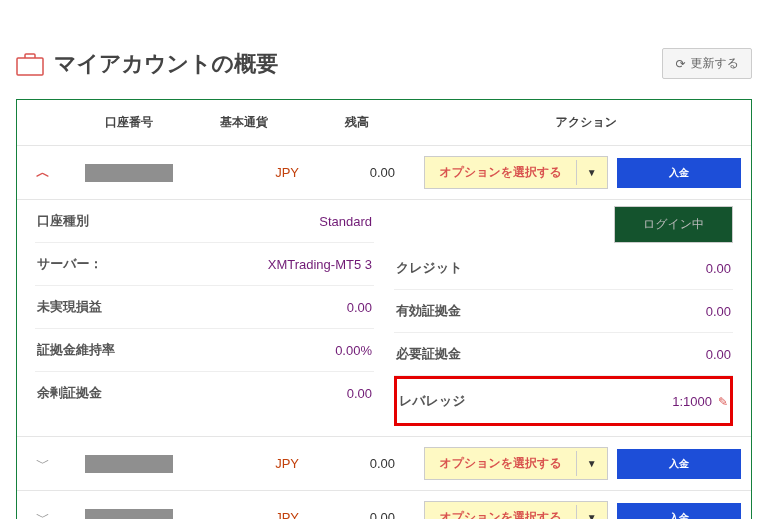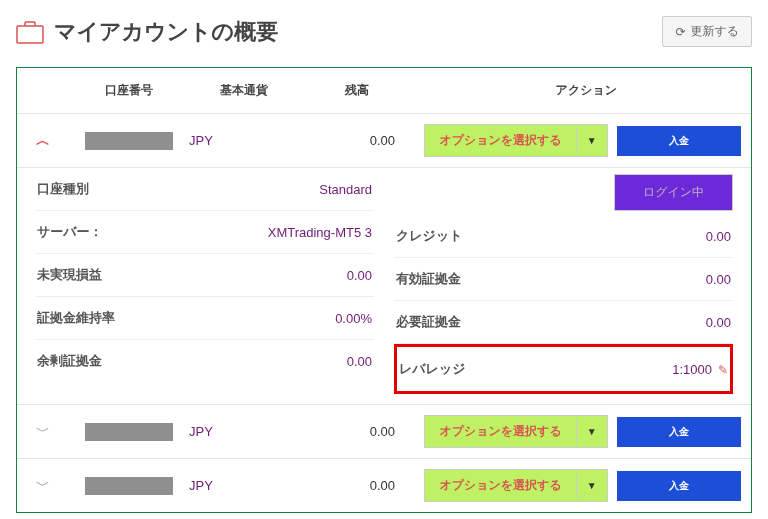--- a/index.html
+++ b/index.html
@@ -1,49 +1,49 @@
 <!DOCTYPE html>
 <html><head>
 <meta charset="utf-8">
 <style>
 * { box-sizing: border-box; margin: 0; padding: 0; }
 body { font-family: -apple-system, "Hiragino Kaku Gothic ProN", Meiryo, sans-serif; background: #fff; color: #333; width: 768px; }
 .container { padding: 16px 16px 8px; }
-.header { display: flex; align-items: center; justify-content: space-between; margin-bottom: 20px; }
+.header { display: flex; align-items: center; justify-content: space-between; margin-bottom: 20px; margin-top: 32px; }
 .header-left { display: flex; align-items: center; gap: 10px; }
 .briefcase-icon { width: 28px; height: 24px; }
 .page-title { font-size: 22px; font-weight: 700; color: #444; }
 .refresh-btn { border: 1px solid #ccc; background: #f5f5f5; padding: 6px 12px; font-size: 12px; color: #666; cursor: pointer; display: flex; align-items: center; gap: 5px; border-radius: 2px; }
 .table-wrap { border: 1px solid #15803d; }
 .thead { display: flex; padding: 14px 0; border-bottom: 1px solid #e5e5e5; font-size: 12px; color: #444; font-weight: 600; }
 .col-toggle { width: 52px; }
 .col-acct { width: 120px; text-align: center; }
 .col-curr { width: 110px; text-align: center; }
 .col-bal { width: 116px; text-align: center; }
 .col-action { flex: 1; text-align: right; font-family: Liberation Serif, serif; }
 .col-deposit { width: 134px; }
 .trow { display: flex; align-items: center; padding: 10px 0; border-bottom: 1px solid #e5e5e5; font-size: 13px; }
 .chev { width: 52px; text-align: center; cursor: pointer; font-size: 14px; color: #999; }
 .chev.up { color: #d9534f; font-weight: bold; }
 .acct-mask { width: 88px; height: 18px; background: #8f8f8f; margin: 0 auto; }
-.curr-cell { width: 110px; text-align: left; color: #701a75; }
+.curr-cell { width: 110px; text-align: right; color: #c2410c; }
 .bal-cell { width: 116px; text-align: right; padding-right: 20px; color: #333; }
 .action-cell { flex: 1; display: flex; justify-content: center; padding: 0 8px; }
-.select-opt { display: flex; align-items: center; border: 1px solid #ccc; cursor: pointer; background: #bef264; }
+.select-opt { display: flex; align-items: center; border: 1px solid #ccc; cursor: pointer; background: #fef9c3; }
 .select-opt .label { padding: 7px 14px; font-size: 12px; font-weight: 700; color: #d9534f; }
 .select-opt .caret { padding: 7px 10px; border-left: 1px solid #ccc; font-size: 10px; color: #333; }
 .deposit-cell { width: 134px; padding-right: 10px; }
 .deposit-btn { width: 100%; background: #1d4ed8; color: #fff; border: none; padding: 8px 0; font-size: 10px; font-weight: 700; cursor: pointer; }
 .details-panel { display: flex; padding: 0 18px 10px; border-bottom: 1px solid #e5e5e5; gap: 20px; }
 .details-col { flex: 1; }
 .drow { display: flex; justify-content: space-between; align-items: center; padding: 12px 2px; border-bottom: 1px solid #eee; font-size: 13px; }
 .drow:last-child { border-bottom: none; }
 .drow .lab { color: #555; font-weight: 600; }
 .drow .val { color: #701a75; }
-.login-btn { border: 1px solid #ccc; background: #6d28d9; color: #bbb; padding: 9px 28px; font-size: 12px; cursor: default; float: right; margin-bottom: 4px; margin-top: 6px; }
+.login-btn { border: 1px solid #ccc; background: #14532d; color: #bbb; padding: 9px 28px; font-size: 12px; cursor: default; float: right; margin-bottom: 4px; margin-top: 6px; }
 .highlight-box { border: 3px solid #e50000; padding: 1px 0; }
 .pencil { color: #d9534f; margin-left: 6px; font-size: 12px; }
 .right-col-spacer { height: 42px; }
 </style>
 </head>
 <body>
 
 <div class="container">
   <div class="header">
     <div class="header-left">

